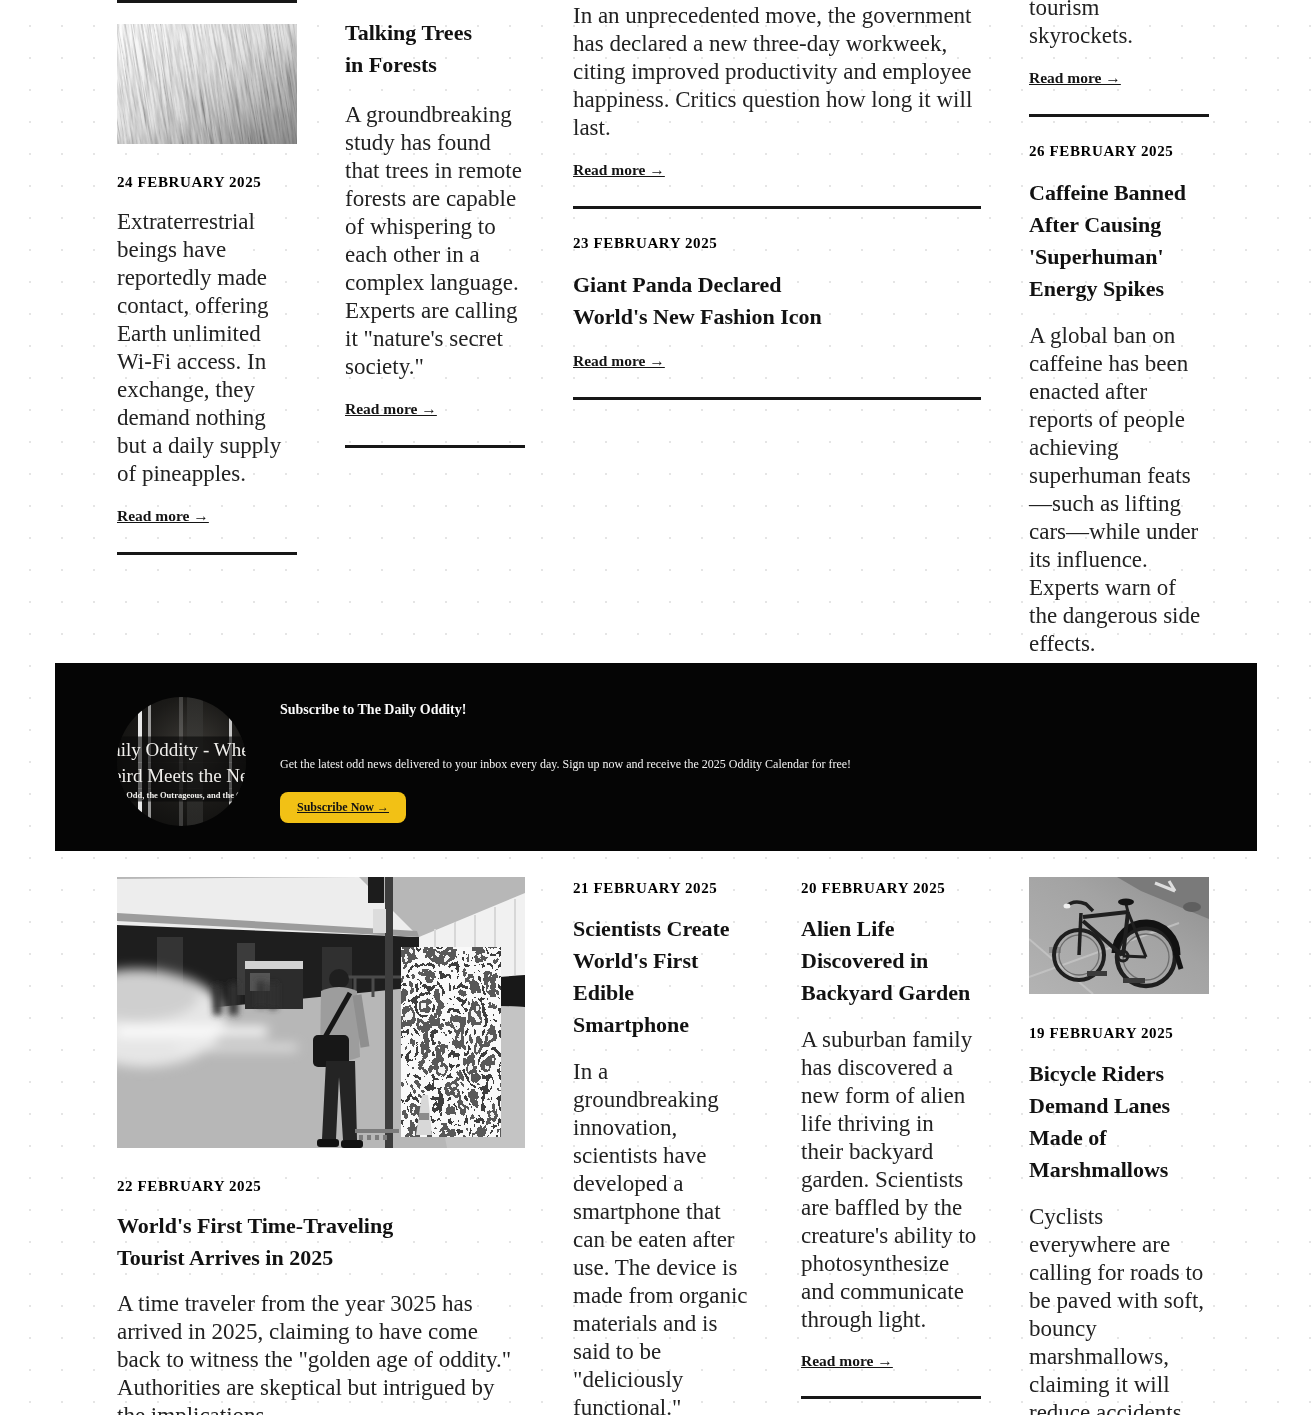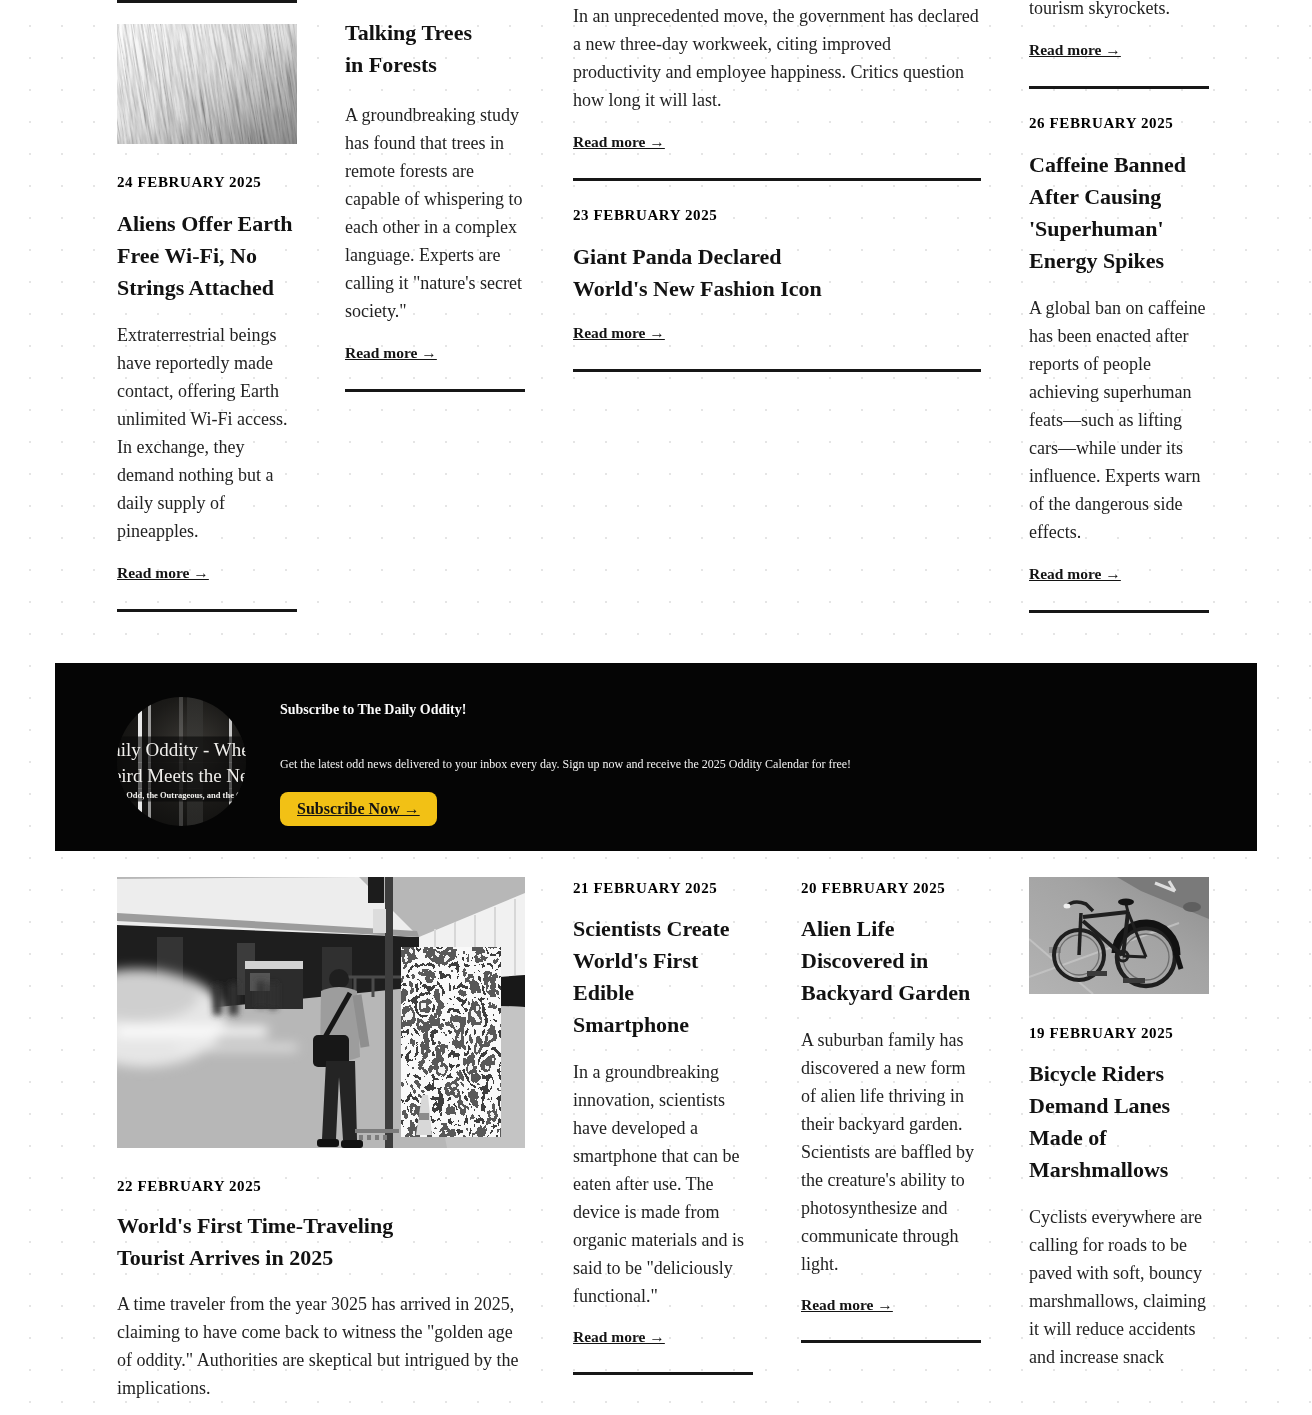--- a/index.html
+++ b/index.html
@@ -32,21 +32,21 @@
     margin-top:26px; font-size:15px; font-weight:700;
     letter-spacing:0.6px; color:#000000;
   }
   .art-date.after-img { margin-top:30px; }
   .art-title {
     margin-top:17px; font-size:22px; font-weight:700;
     line-height:32px; color:#121212;
   }
   .w150 { max-width:150px; } .w160 { max-width:160px; }
   .w260 { max-width:262px; } .w300 { max-width:302px; } .w172 { max-width:172px; }
-  .art-excerpt { margin-top:17px; font-size:18px; line-height:28px; color:#222222; }
+  .art-excerpt { margin-top:17px; font-size:23px; line-height:28px; color:#222222; }
   .art-readmore {
     display:inline-block; margin-top:19px; font-size:15.5px; font-weight:700;
     color:#141414; text-decoration:underline; cursor:pointer;
   }
 
   
   .banner {
     position:absolute; left:55px; top:663px; width:1202px; height:188px;
     background:#050505; display:flex; align-items:flex-start;
     padding:34px 55px 0 62px;
@@ -69,21 +69,21 @@
     width:170px; text-align:center; color:#f0efec;
   }
   .logo-line { background:rgba(8,8,8,0.62); padding:2px 0; white-space:nowrap; }
   .logo-line1, .logo-line2 { font-size:19px; }
   .logo-line3 { font-size:8.5px; font-weight:700; padding-top:1px; }
   .banner-text { padding-left:34px; padding-top:1px; }
   .banner-heading { font-size:14px; font-weight:700; color:#fbfbfb; line-height:24px; }
   .banner-body { margin-top:30px; font-size:12px; color:#f3f3f3; line-height:24px; }
   .subscribe-btn {
     display:inline-block; margin-top:16px; background:#f2c115; color:#131313;
-    font-size:16px; font-weight:700; text-decoration:underline;
+    font-size:12px; font-weight:700; text-decoration:underline;
     padding:8px 17px; border-radius:8px; cursor:pointer;
   }
 </style>
 </head>
 <body>
 
 <div class="grid grid-top">
 
   <div class="col col-pt29">
     <div class="art-rule first"></div>
@@ -107,21 +107,20 @@
           </linearGradient>
         </defs>
         <rect width="180" height="120" fill="#5a5a5a"></rect>
         <g transform="rotate(-9 90 60)">
           <rect x="-30" y="-30" width="240" height="180" filter="url(#fur)"></rect>
         </g>
         <rect width="180" height="120" fill="url(#furshade)"></rect>
       </svg>
     </a>
     <div class="art-date after-img">24 FEBRUARY 2025</div>
-    <h2 class="art-title">Aliens Offer Earth Free Wi-Fi, No Strings Attached</h2>
     <p class="art-excerpt">Extraterrestrial beings have reportedly made contact, offering Earth unlimited Wi-Fi access. In exchange, they demand nothing but a daily supply of pineapples.</p>
     <a class="art-readmore">Read more →</a>
     <div class="art-rule"></div>
   </div>
 
   <div class="col">
     <h2 class="art-title pull-up w150">Talking Trees in Forests</h2>
     <p class="art-excerpt" style="margin-top:20px">A groundbreaking study has found that trees in remote forests are capable of whispering to each other in a complex language. Experts are calling it "nature's secret society."</p>
     <a class="art-readmore">Read more →</a>
     <div class="art-rule"></div>

